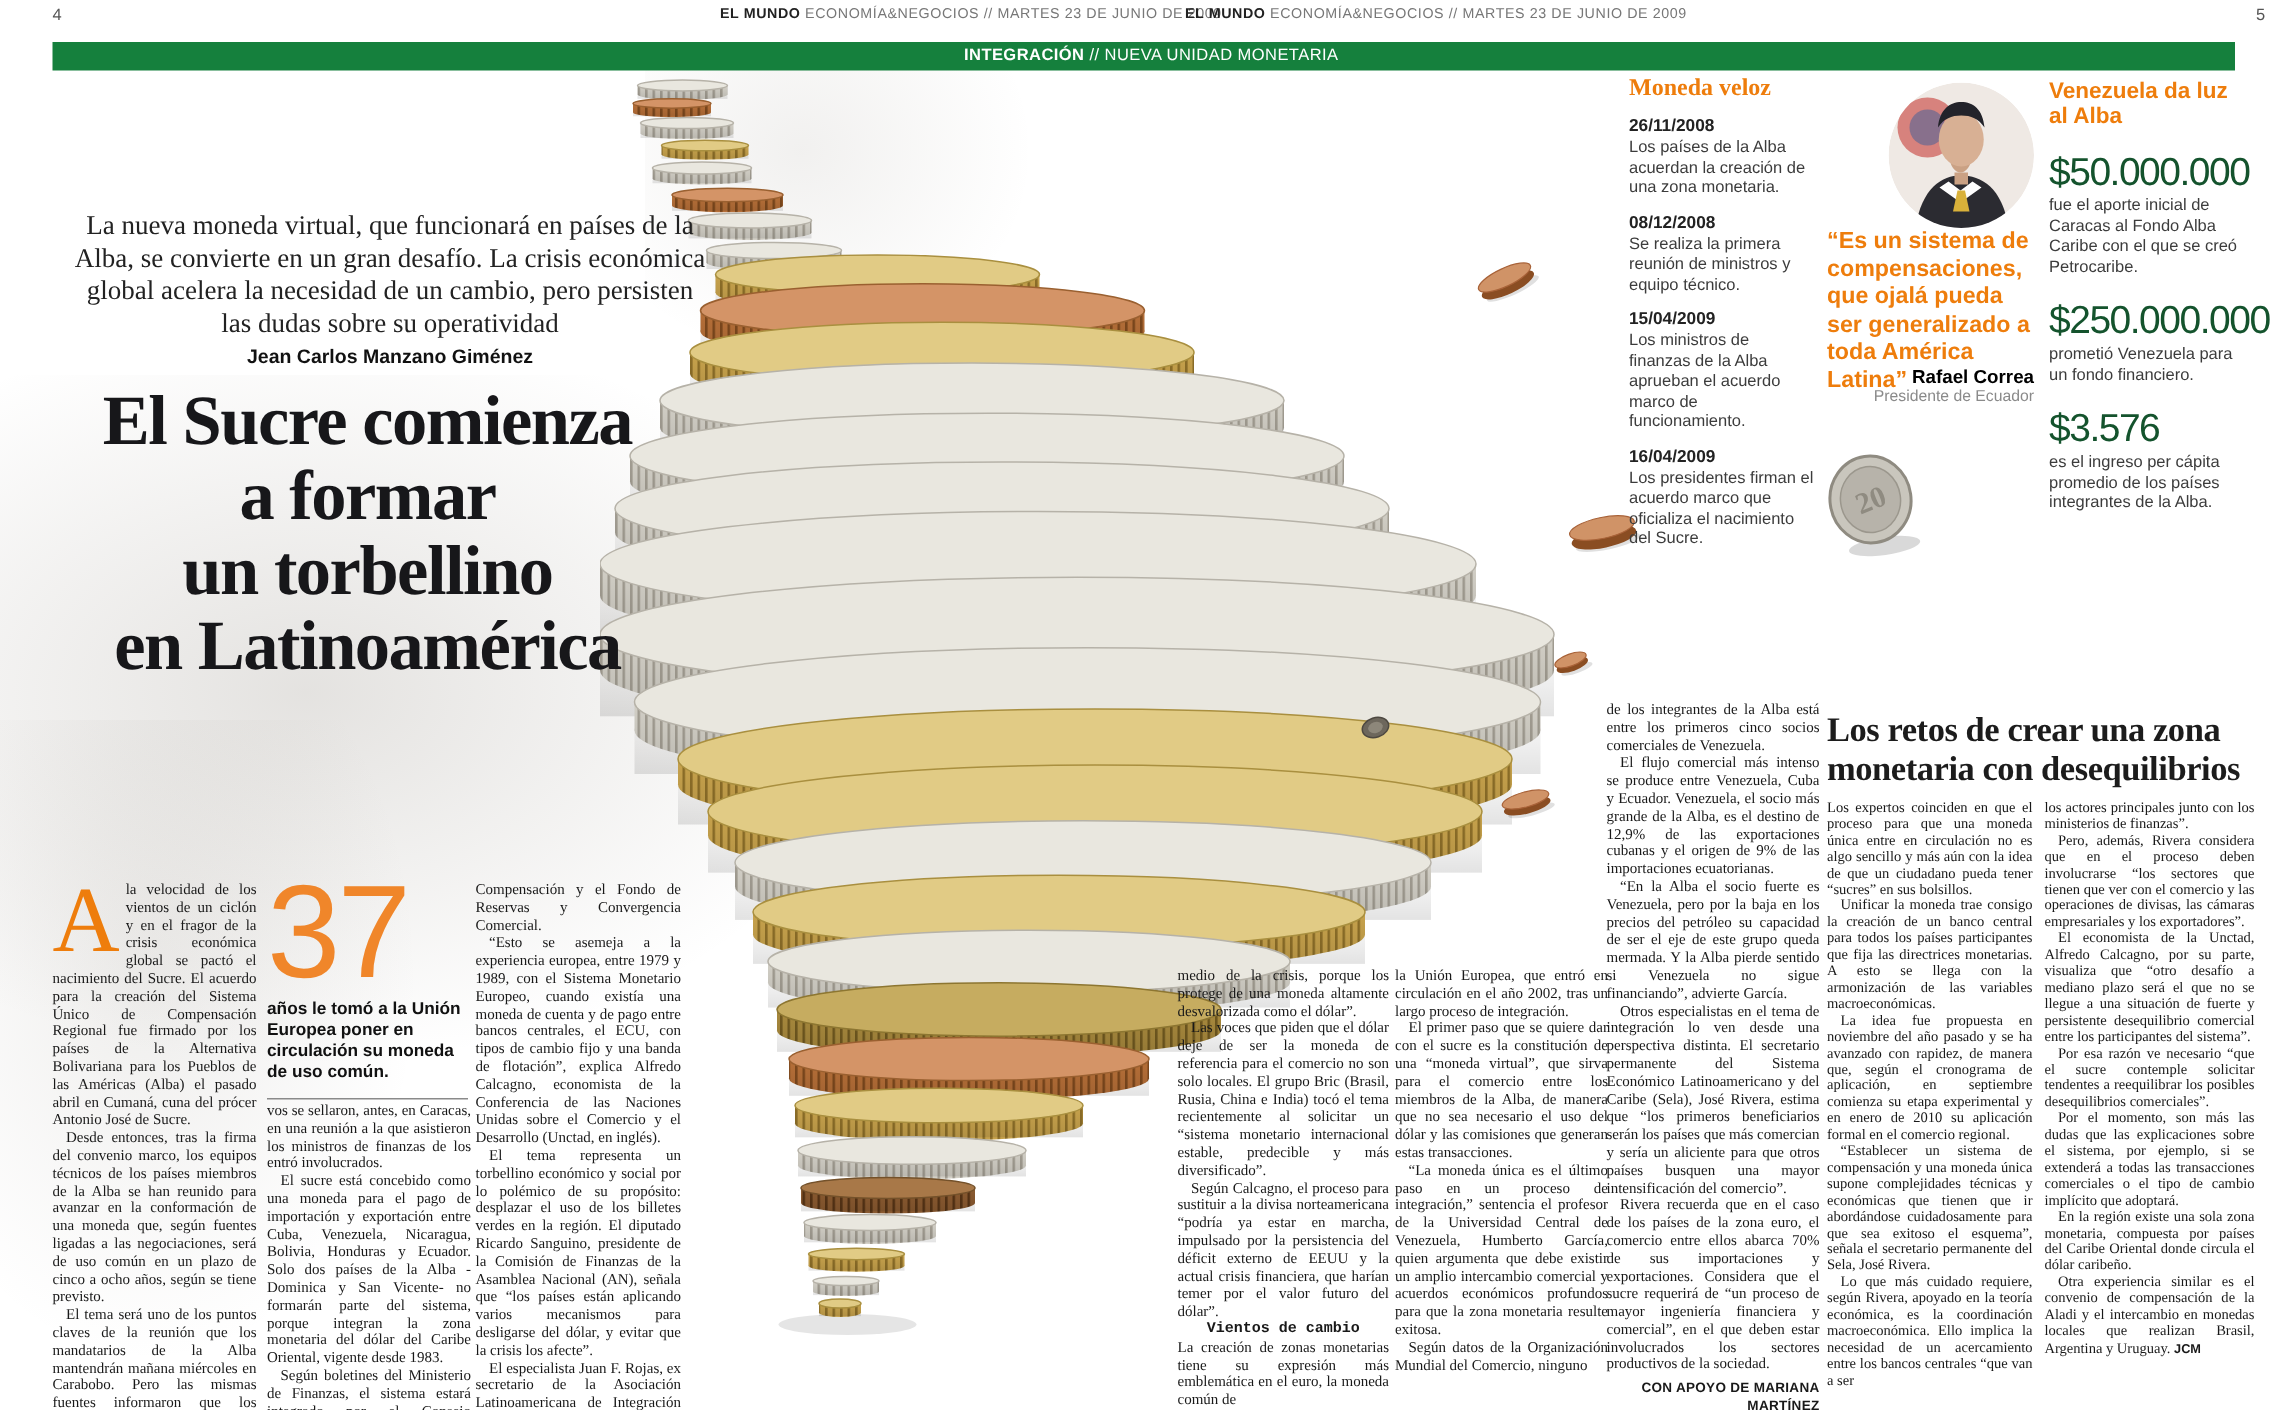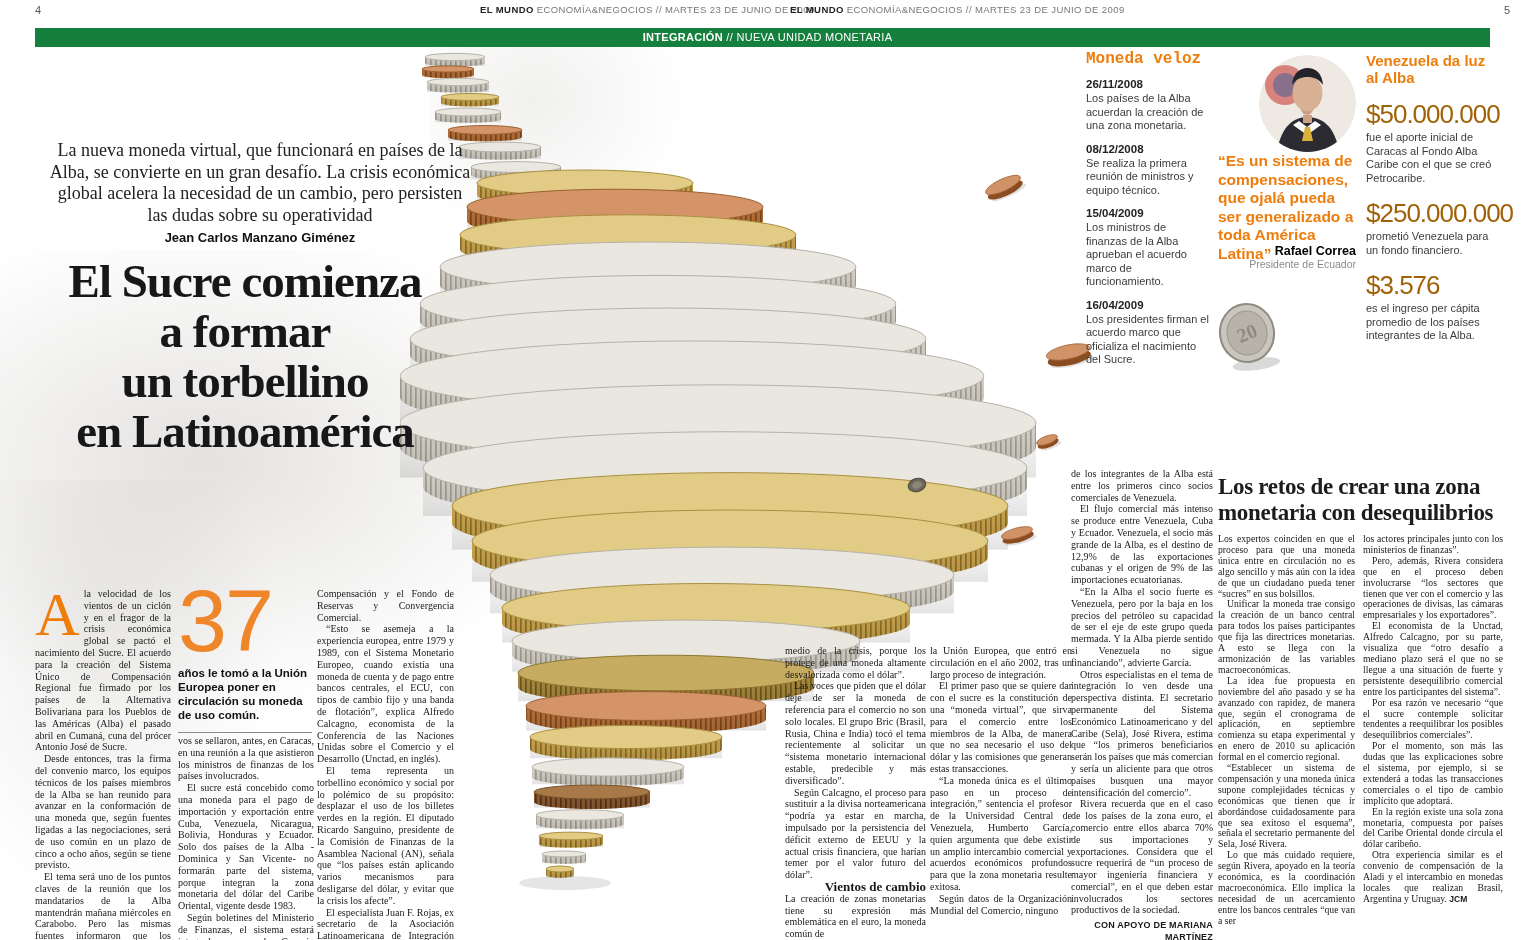--- a/index.html
+++ b/index.html
@@ -28,47 +28,47 @@
   .byline{left:48px;top:230px;width:424px;text-align:center;
           font-family:"Liberation Sans",sans-serif;font-weight:bold;font-size:13px;color:#111;}
   .headline{left:14px;top:256px;width:462px;text-align:center;font-weight:bold;
             font-size:47px;line-height:50px;letter-spacing:-1px;color:#17171a;}
   
   .col{font-size:10px;line-height:11.8px;text-align:justify;color:#191919;}
   .col p{margin:0;text-indent:9px;}
   .col p.first{text-indent:0;}
   .dropcap{float:left;font-size:62px;line-height:48px;color:#ee7d0c;
            padding:2px 4px 0 0;font-family:"Liberation Serif",serif;}
-  .subhead{font-family:Liberation Serif, serif;font-weight:bold;font-size:13px;
-           margin:6px 0 1px;text-indent:0 !important;text-align:right;}
+  .subhead{font-family:Liberation Mono, monospace;font-weight:bold;font-size:10px;
+           margin:6px 0 1px;text-indent:0 !important;text-align:center;}
   .credit{font-family:"Liberation Sans",sans-serif;font-weight:bold;font-size:9px;
           text-align:right;margin-top:4px;letter-spacing:.2px;}
   .sig{font-family:"Liberation Sans",sans-serif;font-weight:bold;font-size:8.5px;}
   
   .bignum{font-family:"Liberation Sans",sans-serif;font-weight:200;font-size:88px;
           line-height:78px;color:#f0862a;letter-spacing:-2px;}
   .bignum-cap{font-family:"Liberation Sans",sans-serif;font-weight:bold;font-size:11.5px;
               line-height:14px;color:#111;margin-top:6px;}
   .statrule{border:none;border-top:1px solid #8a8a8a;margin:10px 0 8px;}
   
-  .tl-title{font-family:Liberation Mono, monospace;font-weight:bold;font-size:16px;color:#ee7d0c;}
+  .tl-title{font-family:Liberation Serif, serif;font-weight:bold;font-size:16px;color:#ee7d0c;}
   .tl-entry{margin-top:10px;font-family:"Liberation Sans",sans-serif;}
   .tl-date{font-weight:bold;font-size:11.5px;color:#222;}
   .tl-text{font-size:11px;line-height:13.5px;color:#3c3c3c;margin-top:2px;}
   
   .quote{font-family:"Liberation Sans",sans-serif;font-weight:bold;font-size:15.5px;
          line-height:18.5px;color:#ee7d0c;}
   .q-author{font-family:"Liberation Sans",sans-serif;font-weight:bold;font-size:12.5px;
             color:#000000;text-align:right;}
   .q-role{font-family:"Liberation Sans",sans-serif;font-size:10.5px;color:#8a8a8a;text-align:right;}
   
   .sb-title{font-family:"Liberation Sans",sans-serif;font-weight:bold;font-size:15px;color:#ee7d0c;}
   .sb-item{margin-top:14px;}
   .sb-value{font-family:"Liberation Sans",sans-serif;font-weight:300;font-size:26px;
-            letter-spacing:-1px;color:#a16207;line-height:28px;}
+            letter-spacing:-1px;color:#14532d;line-height:28px;}
   .sb-desc{font-family:"Liberation Sans",sans-serif;font-size:11px;line-height:13.5px;
            color:#3c3c3c;margin-top:3px;}
   
   .retos-head{font-size:23px;line-height:26px;font-weight:bold;letter-spacing:-.3px;color:#1c1c1c;}
   .col-sm{font-size:9.7px;line-height:10.9px;}
   .photo-wrap{border-radius:50%;overflow:hidden;}
 </style>
 </head>
 <body>
 
@@ -342,21 +342,21 @@
   <p>Desde entonces, tras la firma del convenio marco, los equipos técnicos de los países miembros de la Alba se han reunido para avanzar en la conformación de una moneda que, según fuentes ligadas a las negociaciones, será de uso común en un plazo de cinco a ocho años, según se tiene previsto.</p>
   <p>El tema será uno de los puntos claves de la reunión que los mandatarios de la Alba mantendrán mañana miércoles en Carabobo. Pero las mismas fuentes informaron que los detalles definiti-</p>
 </div>
 
 <div class="abs" style="left:178px;top:582px;width:134px;">
   <div class="bignum">37</div>
   <div class="bignum-cap">años le tomó a la Unión Europea poner en circulación su moneda de uso común.</div>
   <hr class="statrule">
 </div>
 <div class="abs col" style="left:178px;top:735px;width:136px;">
-  <p class="first">vos se sellaron, antes, en Caracas, en una reunión a la que asistieron los ministros de finanzas de los países involucrados.</p>
+  <p class="first">vos se sellaron, antes, en Caracas, en una reunión a la que asistieron los ministros de finanzas de los entró involucrados.</p>
   <p>El sucre está concebido como una moneda para el pago de importación y exportación entre Cuba, Venezuela, Nicaragua, Bolivia, Honduras y Ecuador. Solo dos países de la Alba -Dominica y San Vicente- no formarán parte del sistema, porque integran la zona monetaria del dólar del Caribe Oriental, vigente desde 1983.</p>
   <p>Según boletines del Ministerio de Finanzas, el sistema estará integrado por el Consejo Monetario Regional, la Unidad de Cuenta Común Sucre, la Cámara Central de</p>
 </div>
 
 <div class="abs col" style="left:317px;top:588px;width:137px;">
   <p class="first">Compensación y el Fondo de Reservas y Convergencia Comercial.</p>
   <p>“Esto se asemeja a la experiencia europea, entre 1979 y 1989, con el Sistema Monetario Europeo, cuando existía una moneda de cuenta y de pago entre bancos centrales, el ECU, con tipos de cambio fijo y una banda de flotación”, explica Alfredo Calcagno, economista de la Conferencia de las Naciones Unidas sobre el Comercio y el Desarrollo (Unctad, en inglés).</p>
   <p>El tema representa un torbellino económico y social por lo polémico de su propósito: desplazar el uso de los billetes verdes en la región. El diputado Ricardo Sanguino, presidente de la Comisión de Finanzas de la Asamblea Nacional (AN), señala que “los países están aplicando varios mecanismos para desligarse del dólar, y evitar que la crisis los afecte”.</p>
   <p>El especialista Juan F. Rojas, ex secretario de la Asociación Latinoamericana de Integración (Aladí), confía en que esta sea “una salida para estos países en</p>
 </div>

